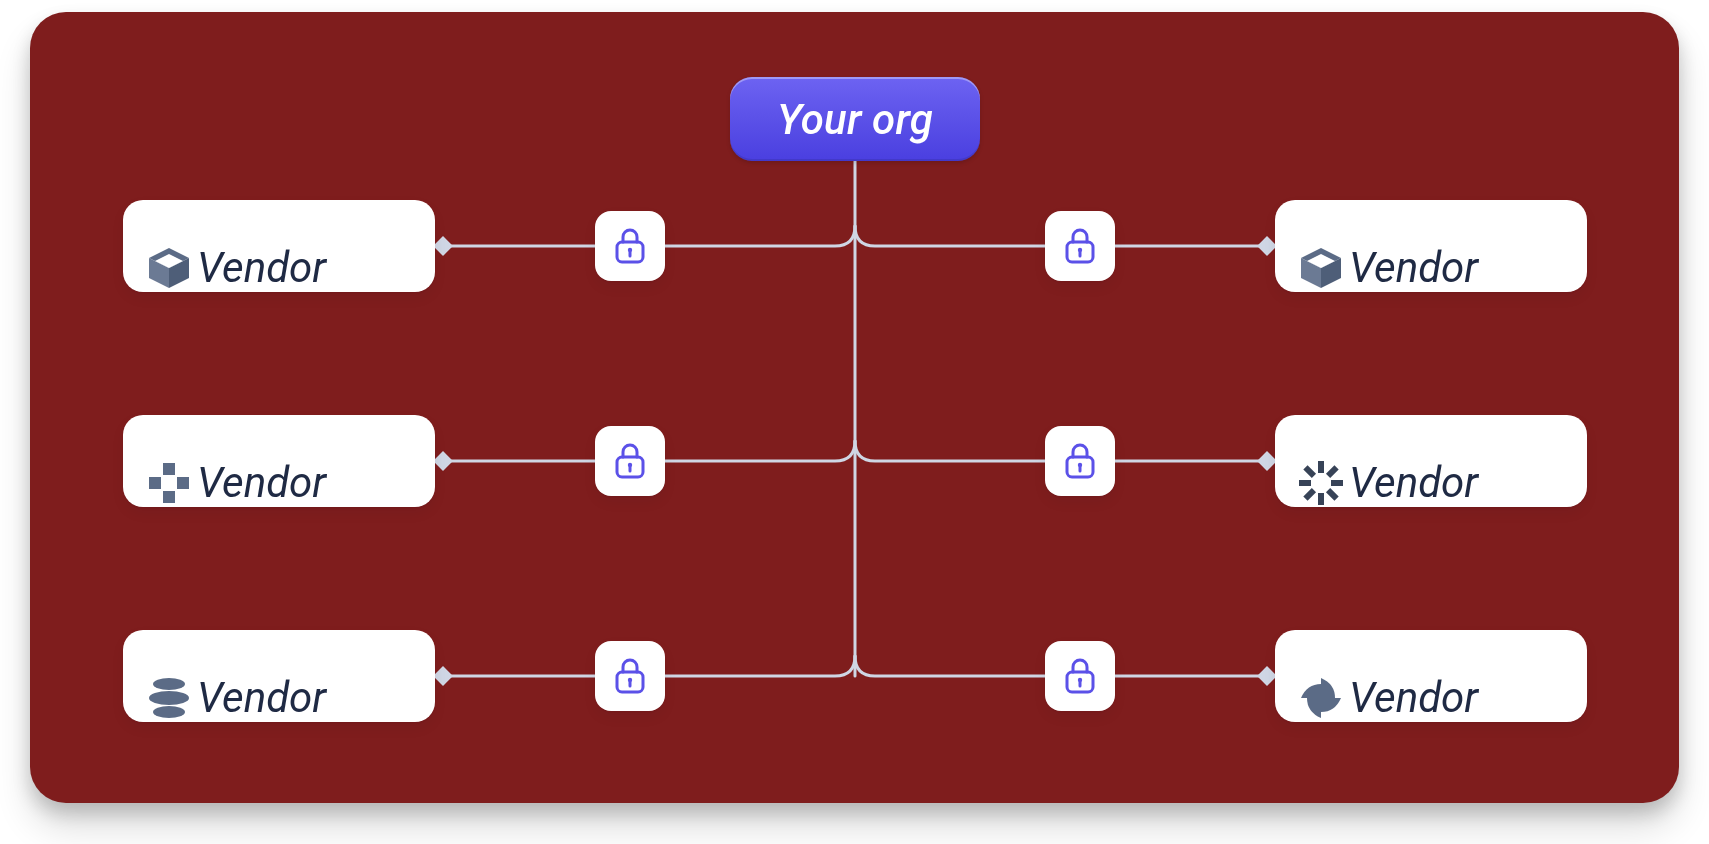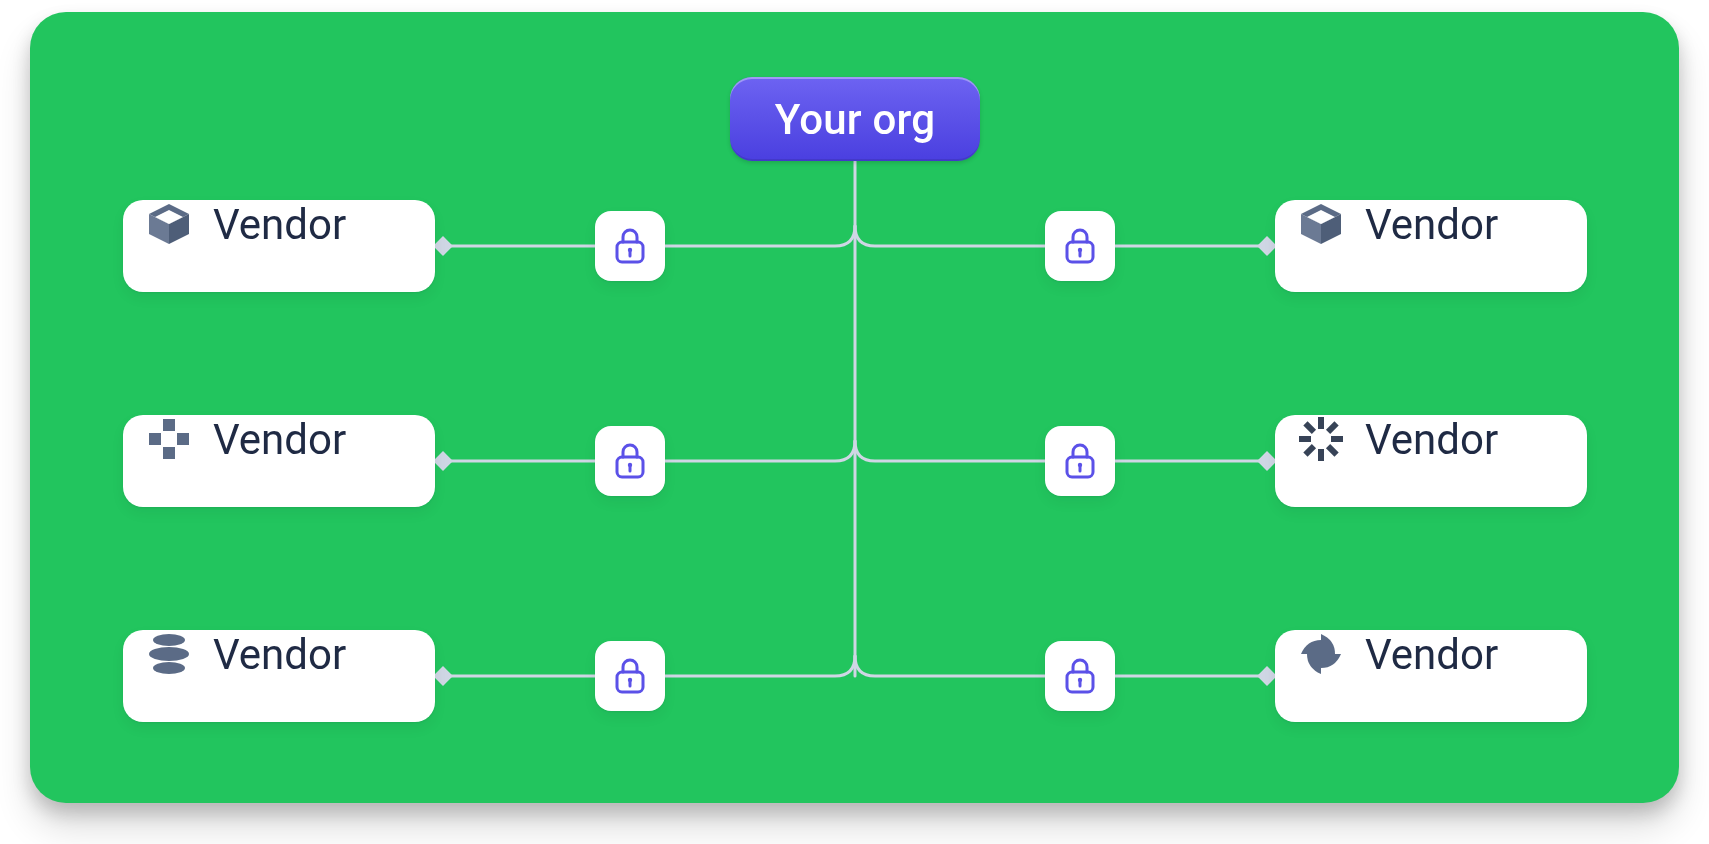--- a/index.html
+++ b/index.html
@@ -15,25 +15,26 @@
     position: relative;
     width: 1709px;
     height: 844px;
   }
   .card {
     position: absolute;
     left: 30px;
     top: 12px;
     width: 1649px;
     height: 791px;
-    background: #22c55e;
+    background: #7f1d1d;
     border-radius: 36px;
     box-shadow:
       0 10px 18px rgba(0,0,0,0.18),
       0 24px 36px rgba(0,0,0,0.14);
+    font-style: italic;
   }
   .content {
     position: absolute;
     inset: 0;
   }
   
   .root-node {
     position: absolute;
     left: 700px;
     top: 65px;
@@ -57,23 +58,23 @@
   .vendor {
     position: absolute;
     width: 312px;
     height: 92px;
     background: #ffffff;
     border-radius: 20px;
     box-shadow:
       0 1px 2px rgba(17,24,39,0.06),
       0 6px 14px rgba(17,24,39,0.06);
     display: flex;
-    align-items: flex-start;
+    align-items: flex-end;
     padding-left: 22px;
-    gap: 20px;
+    gap: 4px;
   }
   .vendor .icon {
     width: 48px;
     height: 48px;
     flex: 0 0 48px;
     display: flex;
     align-items: center;
     justify-content: center;
   }
   .vendor .icon svg { width: 48px; height: 48px; display: block; }

